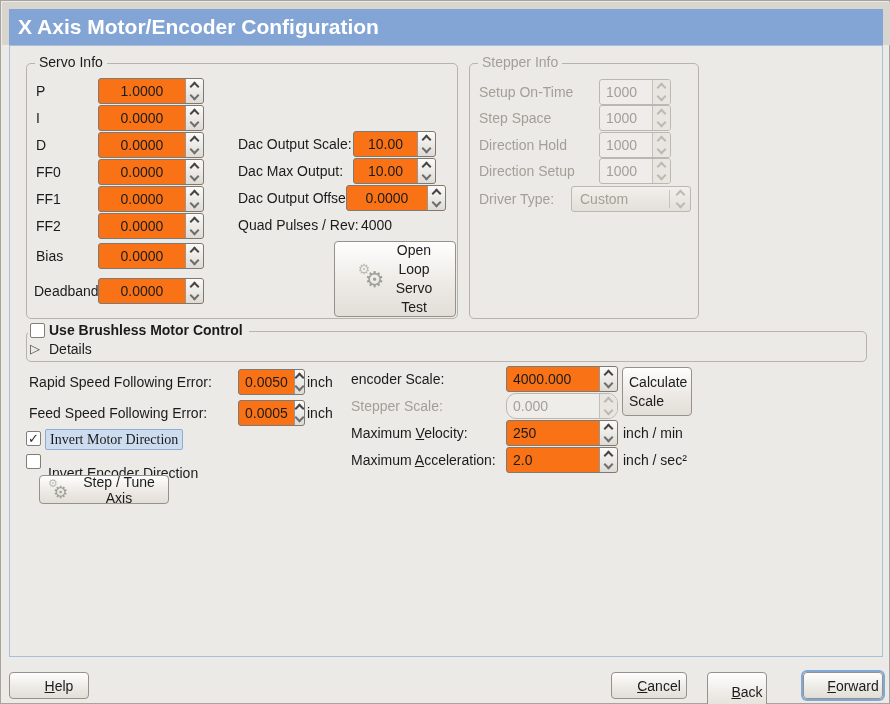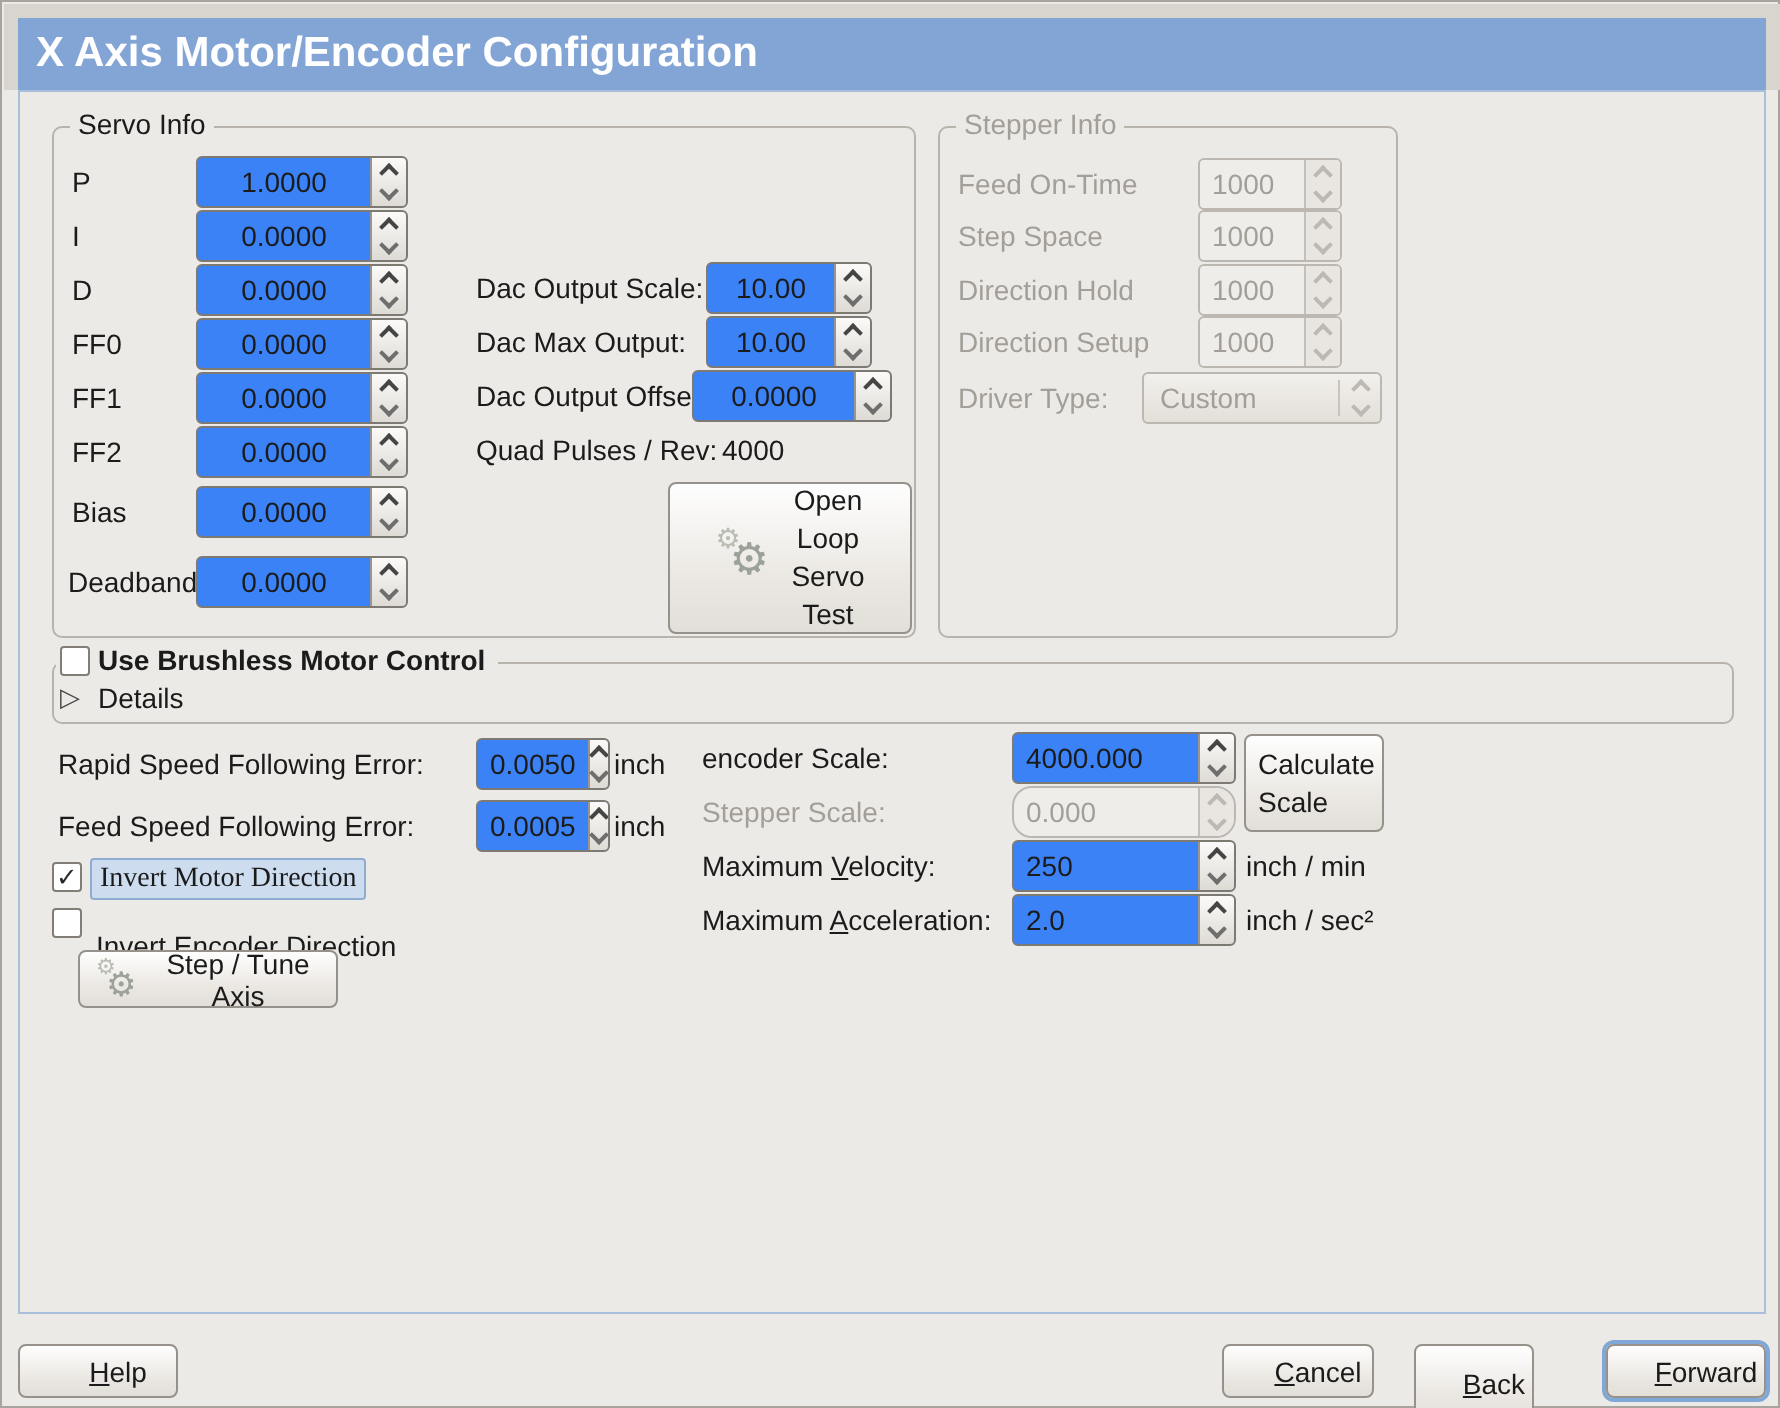--- a/index.html
+++ b/index.html
@@ -15,21 +15,21 @@
     color:#ffffff;font-weight:bold;font-size:21px;display:flex;align-items:center;
     padding-left:9px;box-sizing:border-box;
   }
   .content{position:absolute;left:8px;top:44px;width:874px;height:612px;background:#eceae6;border:1px solid #a9bedb;box-sizing:border-box;}
   .frame{position:absolute;border:1px solid #b8b3ab;border-radius:5px;box-sizing:border-box;}
   .legend{position:absolute;top:-10px;left:8px;background:#eceae6;padding:0 4px;white-space:nowrap;}
   .legend.g{color:#a39f98;}
   .lbl{position:absolute;line-height:26px;white-space:nowrap;}
   .lbl.g{color:#a39f98;}
   .entry{
-    position:absolute;height:26px;display:flex;background:#3b82f6;
+    position:absolute;height:26px;display:flex;background:#f97316;
     border:1px solid #7d7a74;border-radius:3px;box-sizing:border-box;overflow:hidden;
   }
   .entry .val{flex:1;display:flex;align-items:center;padding:0 6px;white-space:nowrap;}
   .entry.center .val{justify-content:center;padding:0 2px;}
   .entry.dis{background:#efede9;border-color:#bcb7b0;color:#a39f98;}
   .spin{width:17px;display:flex;flex-direction:column;border-left:1px solid #9a958d;background:linear-gradient(#fbfaf8,#dedbd5);}
   .entry.dis .spin{border-left-color:#c4c0b9;background:#e9e6e1;}
   .spin .sb{flex:1;display:flex;align-items:center;justify-content:center;}
   .cu{width:5px;height:5px;border-left:2px solid #454545;border-top:2px solid #454545;transform:rotate(45deg);margin-top:3px;}
   .cd{width:5px;height:5px;border-right:2px solid #6e6e6e;border-bottom:2px solid #6e6e6e;transform:rotate(45deg);margin-bottom:3px;}
@@ -226,21 +226,21 @@
     </span>
     <span class="multiline">Open
 Loop
 Servo
 Test</span>
   </div>
 
   <div class="frame" style="left:468px;top:62px;width:230px;height:256px;">
     <span class="legend g">Stepper Info</span>
   </div>
-  <span class="lbl g" style="left:478px;top:78px;">Feed On-Time</span>
+  <span class="lbl g" style="left:478px;top:78px;">Setup On-Time</span>
   <span class="lbl g" style="left:478px;top:104px;">Step Space</span>
   <span class="lbl g" style="left:478px;top:131px;">Direction Hold</span>
   <span class="lbl g" style="left:478px;top:157px;">Direction Setup</span>
 
   <div class="entry dis" style="left:598px;top:78px;width:72px;">
     <span class="val">1000</span>
     <span class="spin">
         <span class="sb">
           <span class="cu"></span>
         </span>

